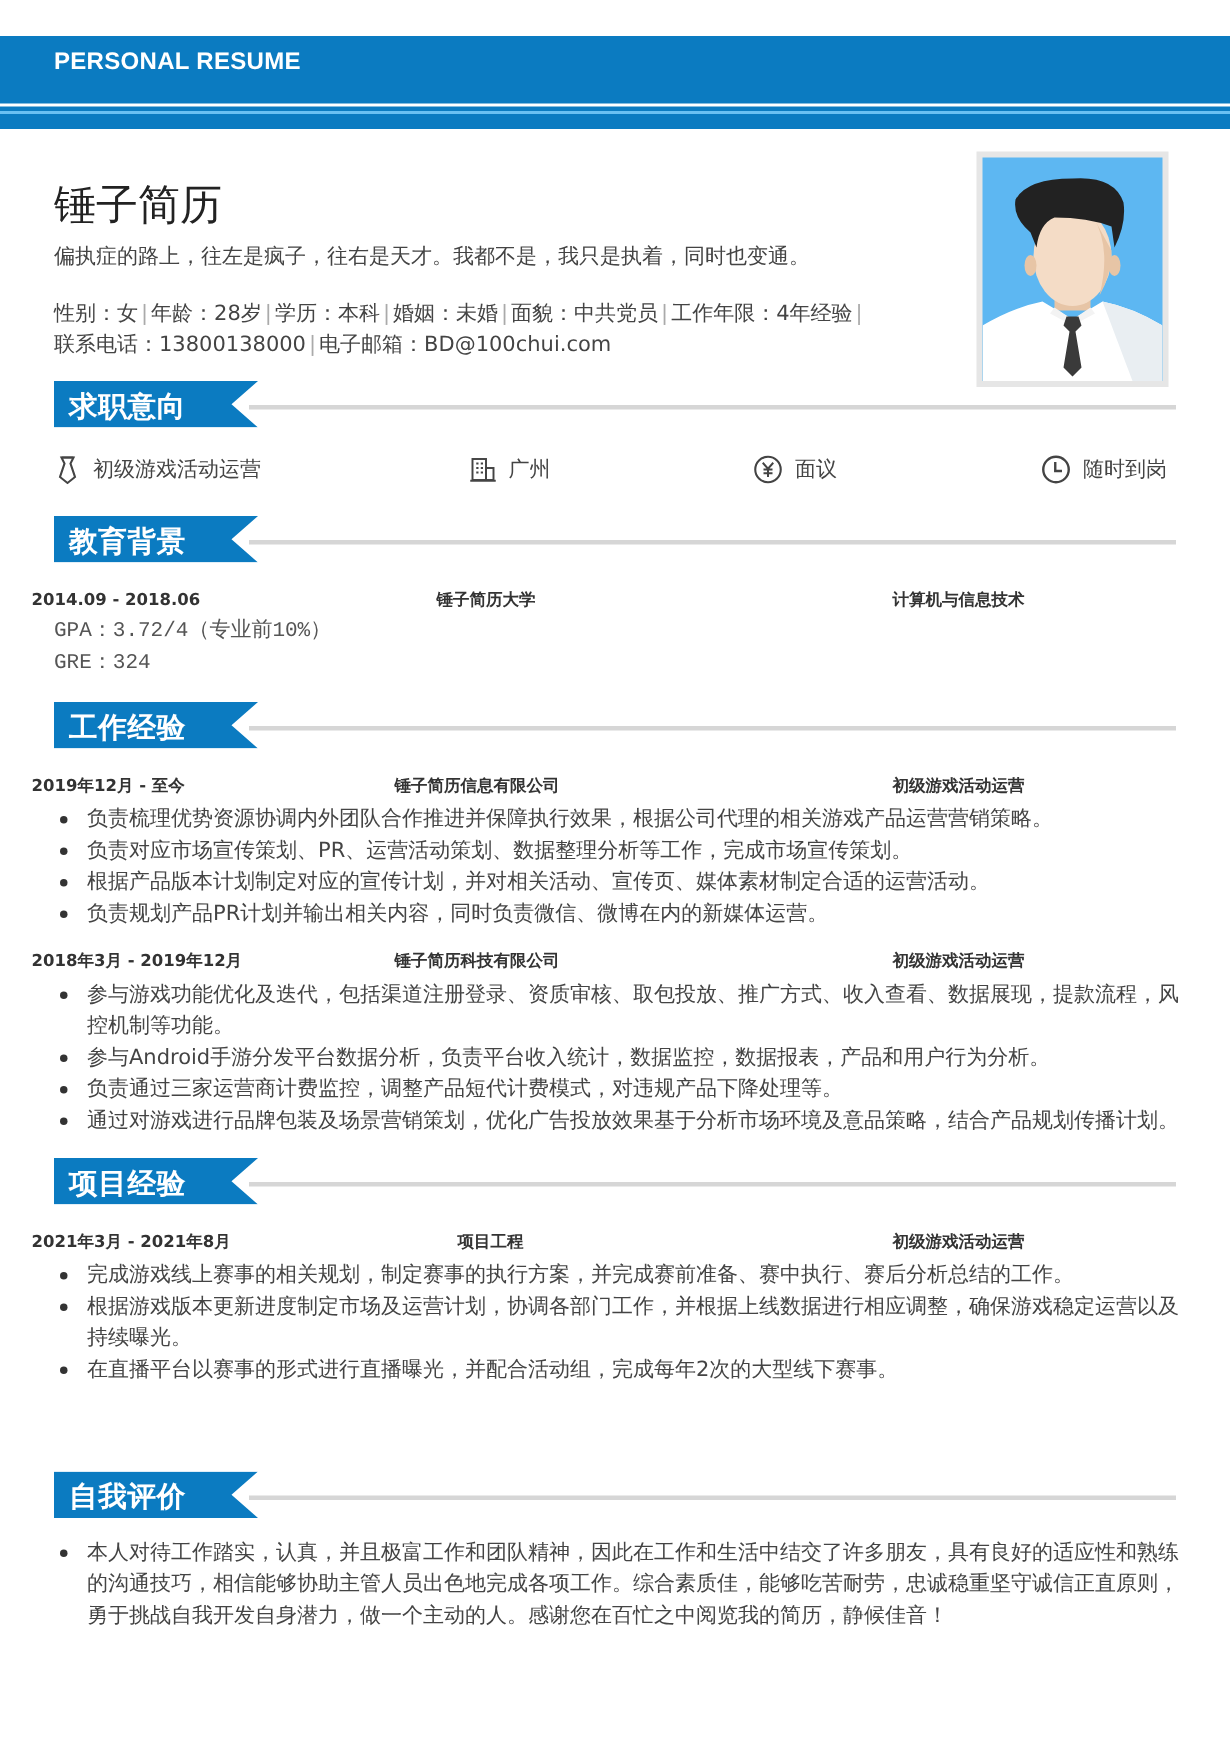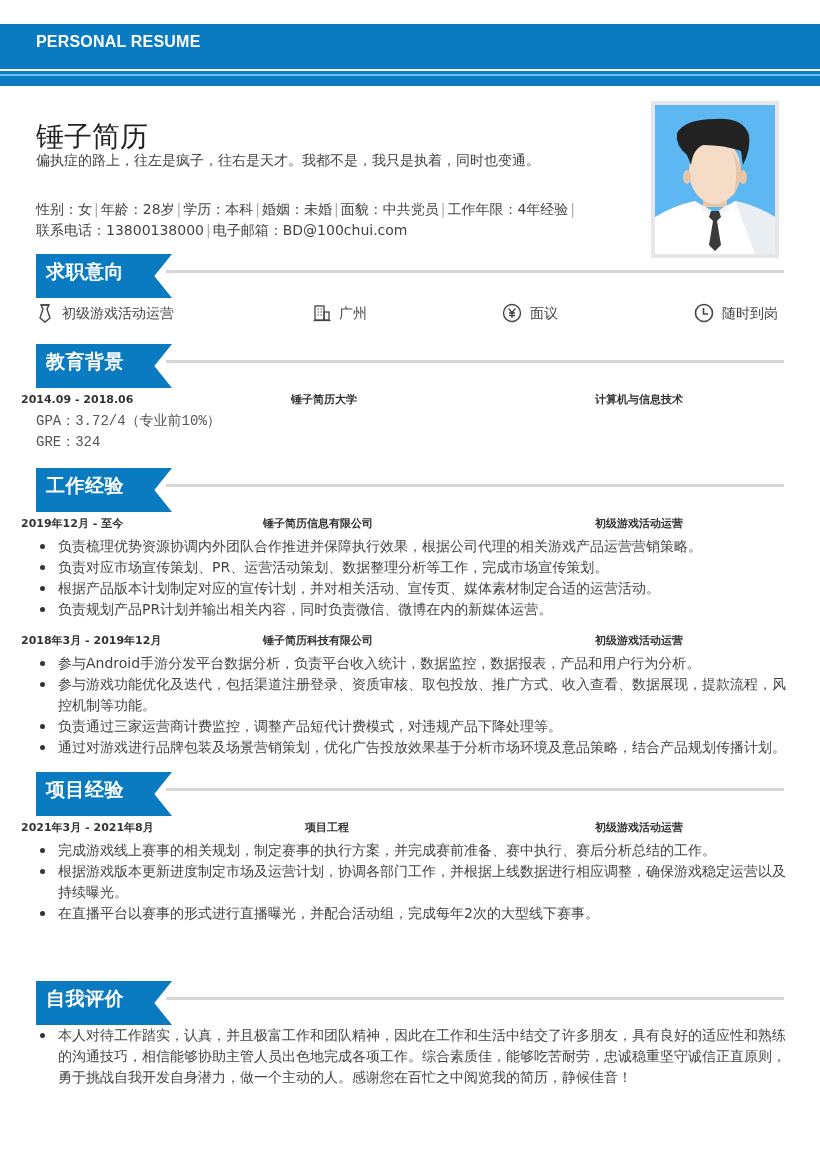--- a/index.html
+++ b/index.html
@@ -5,29 +5,29 @@
   * { margin: 0; padding: 0; box-sizing: border-box; }
   html, body { width: 820px; height: 1160px; background: #ffffff; overflow: hidden; }
   body { position: relative; font-family: "DejaVu Sans", "Liberation Sans", sans-serif; color: #444; }
 
   .hdr { position: absolute; left: 0; top: 24px; width: 820px; height: 62px; background: #0b7bc1; }
   .hdr-title { position: absolute; left: 36px; top: 33px; font-family: "Liberation Sans", sans-serif; font-weight: bold; font-size: 16px; color: #ffffff; letter-spacing: 0.2px; }
   .hdr-line-w { position: absolute; left: 0; top: 69px; width: 820px; height: 2px; background: #ffffff; }
   .hdr-line-lb { position: absolute; left: 0; top: 74px; width: 820px; height: 2px; background: #6ac0f2; }
 
   .name { position: absolute; left: 36px; top: 119px; font-size: 28px; color: #222; line-height: 36px; }
-  .motto { position: absolute; left: 36px; top: 150px; font-size: 14px; color: #444; line-height: 20px; }
+  .motto { position: absolute; left: 36px; top: 161px; font-size: 14px; color: #444; line-height: 20px; }
   .info { position: absolute; left: 36px; font-size: 14px; color: #444; line-height: 20px; white-space: nowrap; }
   .info .sep { color: #aaa; margin: 0 2px; }
 
   .photo { position: absolute; left: 651px; top: 101px; width: 128px; height: 157px; background: #e6e6e6; padding: 4px; }
   .photo-in { width: 100%; height: 100%; background: #5db7f2; overflow: hidden; position: relative; }
 
   .sec { position: absolute; left: 36px; width: 748px; height: 35px; }
-  .sec-tag { position: absolute; left: 0; top: 0; width: 136px; height: 44px; background: #0b7bc1;
+  .sec-tag { position: absolute; left: 0; top: 0; width: 136px; height: 31px; background: #0b7bc1;
              clip-path: polygon(0 0, 100% 0, 87% 50%, 100% 100%, 0 100%); }
   .sec-tag span { position: absolute; left: 10px; top: 5px; font-size: 19px; font-weight: bold; color: #fff; line-height: 24px; letter-spacing: 0.5px; }
   .sec-line { position: absolute; left: 130px; top: 16px; right: 0; height: 3px; background: #d6d6d6; }
 
   .intent { position: absolute; top: 303px; font-size: 14px; color: #444; display: flex; align-items: center; line-height: 20px; }
   .intent svg { margin-right: 8px; }
 
   .row { position: absolute; left: 21px; width: 748px; height: 21px; font-size: 11px; line-height: 21px; text-align: center; }
   .row .c { position: absolute; top: 0; font-weight: bold; color: #333; white-space: nowrap; }
   .plain { position: absolute; left: 36px; font-size: 14px; line-height: 21px; color: #555; font-family: Liberation Mono, monospace; }
@@ -137,22 +137,22 @@
   <li>负责对应市场宣传策划、PR、运营活动策划、数据整理分析等工作，完成市场宣传策划。</li>
   <li>根据产品版本计划制定对应的宣传计划，并对相关活动、宣传页、媒体素材制定合适的运营活动。</li>
   <li>负责规划产品PR计划并输出相关内容，同时负责微信、微博在内的新媒体运营。</li>
 </ul>
 <div class="row" style="top:630px">
   <span class="c" style="left:0">2018年3月 - 2019年12月</span>
   <span class="c" style="left:242px">锤子简历科技有限公司</span>
   <span class="c" style="left:574px">初级游戏活动运营</span>
 </div>
 <ul class="blist" style="top:653px">
+  <li>参与游戏功能优化及迭代，包括渠道注册登录、资质审核、取包投放、推广方式、收入查看、数据展现，提款流程，风控机制等功能。</li>
   <li>参与Android手游分发平台数据分析，负责平台收入统计，数据监控，数据报表，产品和用户行为分析。</li>
-  <li>参与游戏功能优化及迭代，包括渠道注册登录、资质审核、取包投放、推广方式、收入查看、数据展现，提款流程，风控机制等功能。</li>
   <li>负责通过三家运营商计费监控，调整产品短代计费模式，对违规产品下降处理等。</li>
   <li>通过对游戏进行品牌包装及场景营销策划，优化广告投放效果基于分析市场环境及意品策略，结合产品规划传播计划。</li>
 </ul>
 
 <div class="sec" style="top:772px">
   <div class="sec-tag">
       <span>项目经验</span>
     </div>
   <div class="sec-line"></div>
 </div>

